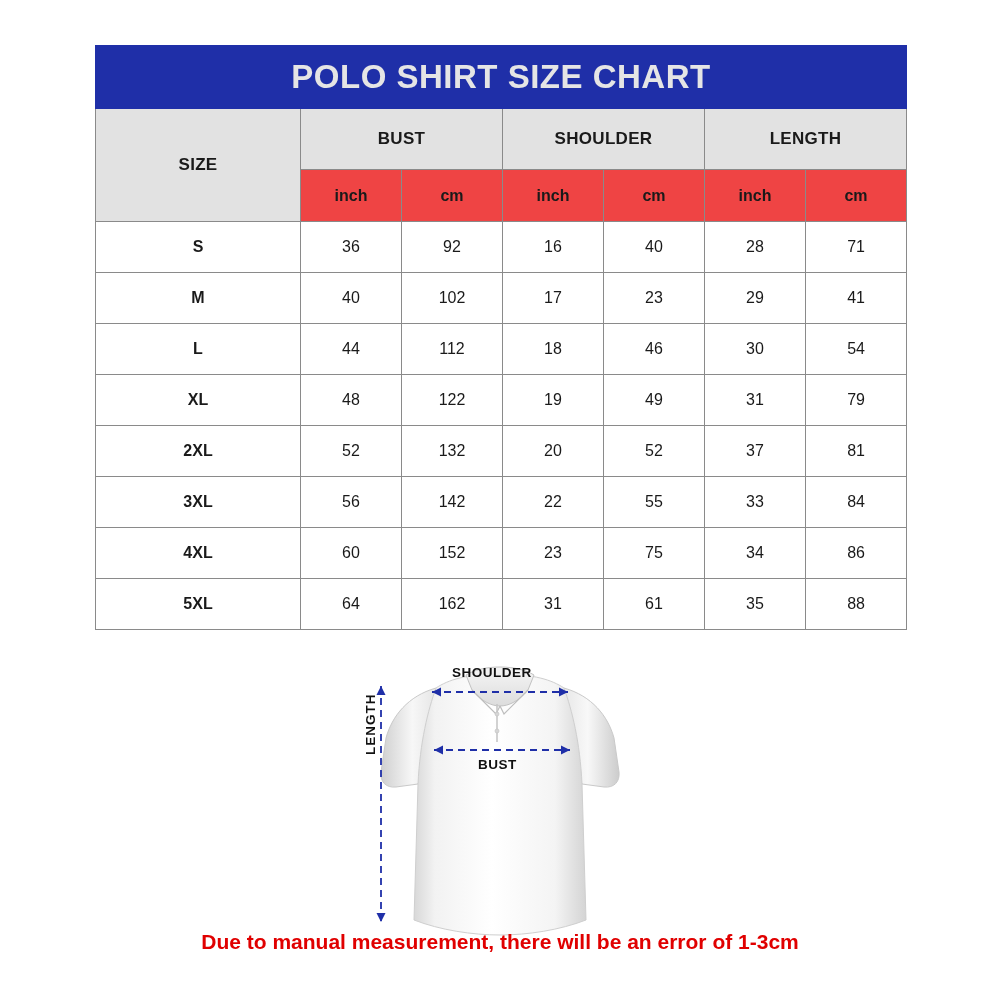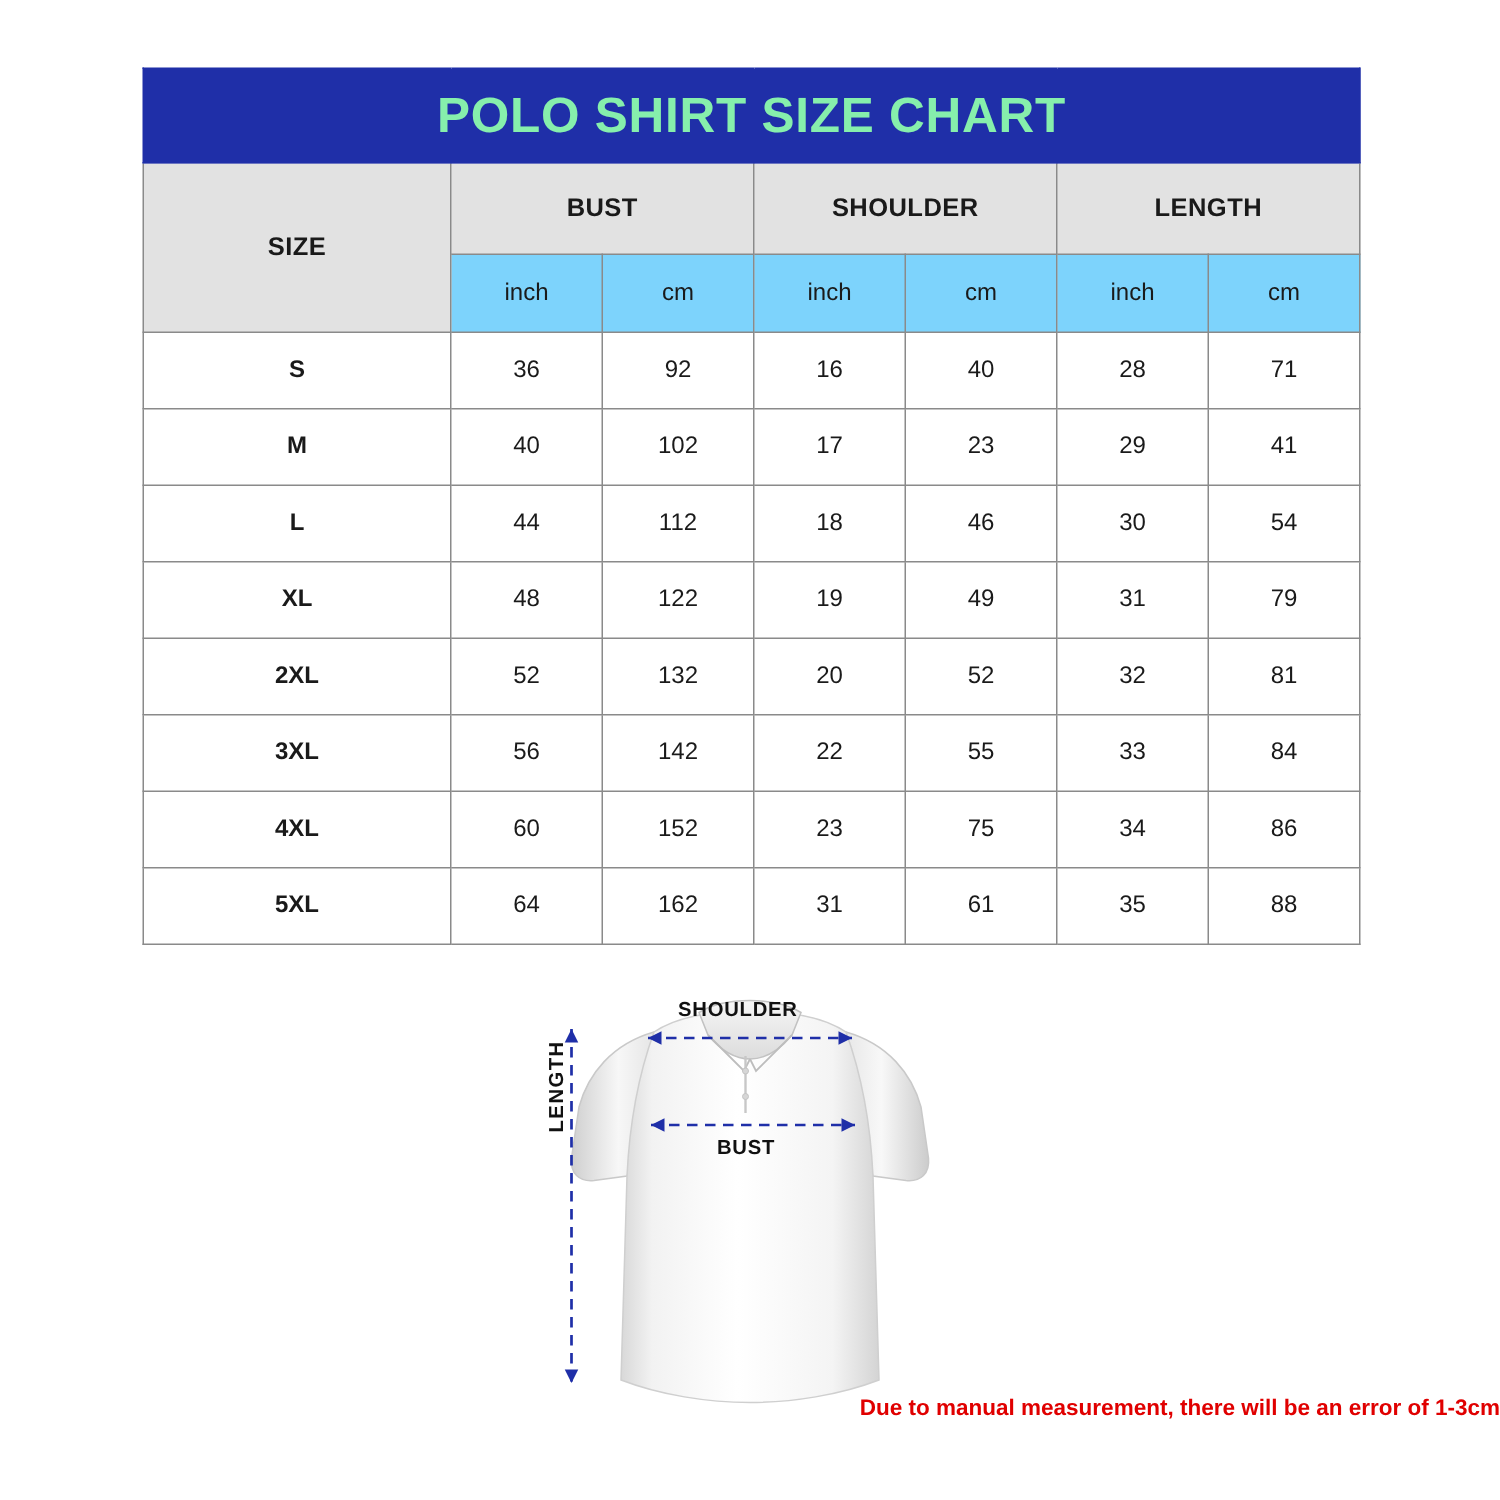--- a/index.html
+++ b/index.html
@@ -29,41 +29,41 @@
     table-layout: fixed;
   }
   table.size-chart td, table.size-chart th {
     border: 1px solid #8a8a8a;
     text-align: center;
     vertical-align: middle;
   }
 
   .title-cell {
     background: #1f2fa8;
-    color: #86efac;
+    color: #e5e5e5;
     font-size: 33px;
     font-weight: bold;
     letter-spacing: 0.5px;
     height: 60px;
     border: 1px solid #1f2fa8 !important;
   }
 
   .head-row td {
     background: #e2e2e2;
     font-size: 17px;
     font-weight: bold;
     height: 58px;
     letter-spacing: 0.3px;
   }
 
   .unit-row td {
     font-size: 16px;
-    font-weight: normal;
+    font-weight: bold;
     height: 49px;
-    background: #7dd3fc;
+    background: #ef4444;
     margin-left: 32px;
   }
 
   .data-row td {
     height: 48px;
     font-size: 16px;
     background: #ffffff;
   }
   .data-row td.size-label {
     font-weight: bold;
@@ -113,23 +113,23 @@
     transform: rotate(-90deg);
     transform-origin: left top;
     white-space: nowrap;
   }
 
   .note {
     position: absolute;
     left: 0;
     top: 930px;
     width: 1000px;
-    text-align: right;
+    text-align: center;
     color: #e00000;
-    font-size: 15px;
+    font-size: 21px;
     font-weight: bold;
   }
 </style>
 </head>
 <body>
 
 <div class="chart-wrap">
   <table class="size-chart">
     <colgroup>
       <col class="c-size">
@@ -194,21 +194,21 @@
         <td>49</td>
         <td>31</td>
         <td>79</td>
       </tr>
       <tr class="data-row">
         <td class="size-label">2XL</td>
         <td>52</td>
         <td>132</td>
         <td>20</td>
         <td>52</td>
-        <td>32</td>
+        <td>37</td>
         <td>81</td>
       </tr>
       <tr class="data-row">
         <td class="size-label">3XL</td>
         <td>56</td>
         <td>142</td>
         <td>22</td>
         <td>55</td>
         <td>33</td>
         <td>84</td>

